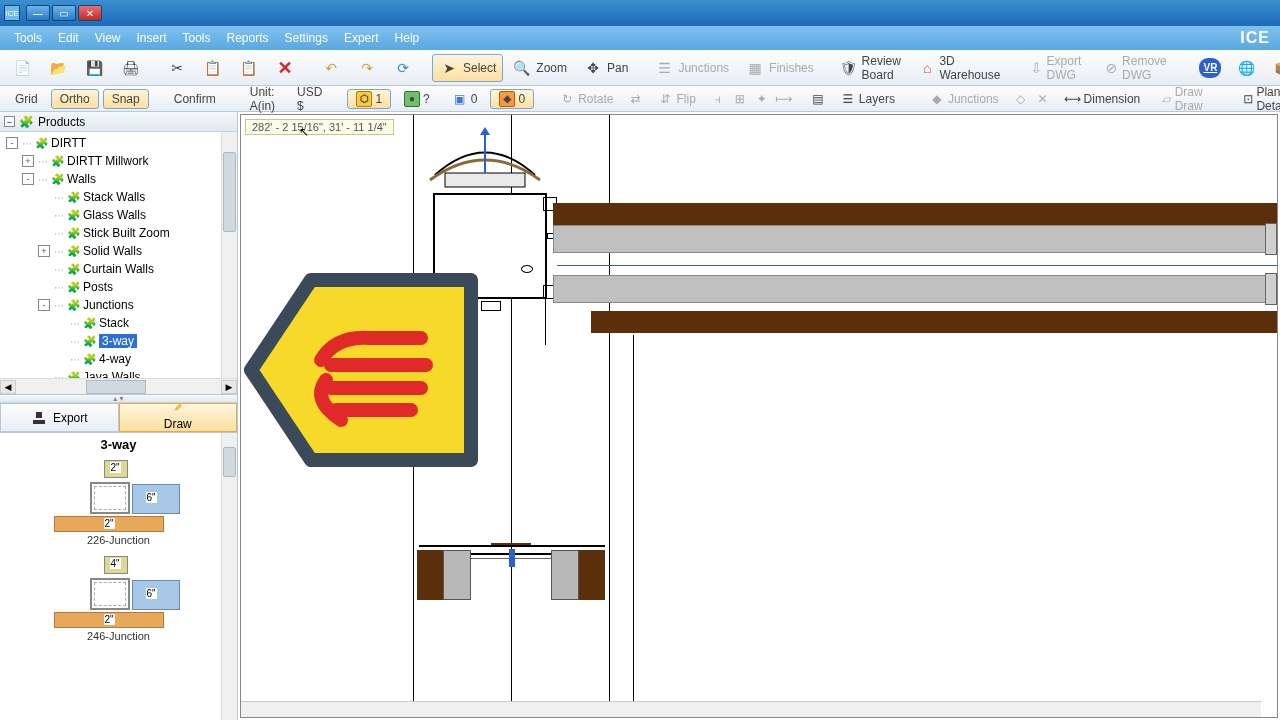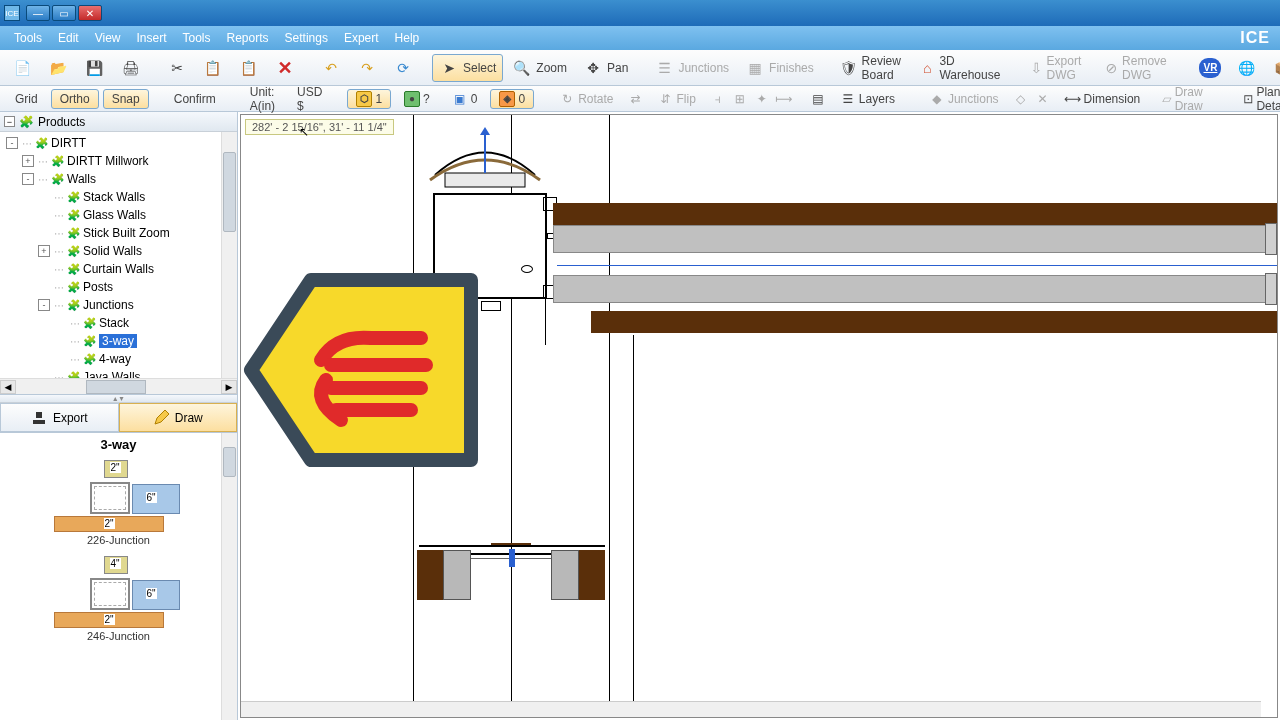--- a/index.html
+++ b/index.html
@@ -52,21 +52,21 @@
 .tree-row.sel span.lbl { background:#2a70d8; color:#fff; padding:0 3px;}
 .tree-scroll { position:absolute; right:0; top:20px; bottom:16px; width:16px; background:#f0f0f0; border-left:1px solid #ddd;}
 .tree-scroll .thumb { position:absolute; top:20px; left:1px; right:1px; height:80px; background:#d0d8e0; border:1px solid #b0b8c0; border-radius:2px;}
 .tree-hscroll { height:16px; background:#f0f0f0; border-top:1px solid #ddd; display:flex; align-items:center;}
 .tree-hscroll .arr { width:16px; height:14px; background:#e8e8e8; border:1px solid #ccc; display:flex; align-items:center; justify-content:center; font-size:9px;}
 .tree-hscroll .track { flex:1; height:14px; position:relative;}
 .tree-hscroll .hthumb { position:absolute; left:70px; width:60px; top:0; bottom:0; background:#d0d8e0; border:1px solid #b0b8c0;}
 
 .tabs-row { height:30px; display:flex; border-bottom:1px solid #b8c8d8;}
 .tab-btn { flex:1; display:flex; align-items:center; justify-content:center; gap:6px; border:1px solid #b8c8d8; background:linear-gradient(#fdfdfd,#e8eef5); cursor:pointer; font-size:12px;}
-.tab-btn.active { background:linear-gradient(#fef5dc,#fcdfa0); border-color:#d8b050;}
+.tab-btn.active { background:linear-gradient(#fef5dc,#fcdfa0); border-color:#d8b050;flex-direction:column;}
 .tab-ico { width:16px; height:16px;}
 
 .preview { flex:1; overflow:hidden; position:relative; background:#fff;}
 .preview .pv-title { text-align:center; font-weight:bold; font-size:13px; padding:4px 0;}
 .preview-scroll { position:absolute; right:0; top:0; bottom:0; width:16px; background:#f0f0f0; border-left:1px solid #ddd;}
 .preview-scroll .thumb { position:absolute; top:14px; left:1px; right:1px; height:30px; background:#d0d8e0; border:1px solid #b0b8c0; border-radius:2px;}
 .pv-item { display:flex; flex-direction:column; align-items:center; padding:4px 0 6px;}
 .pv-item .diag { width:130px; height:72px; position:relative;}
 .pv-item .cap { font-size:11px; color:#333; margin-top:2px;}
 .dim-lbl { position:absolute; font-size:10px; background:#fff; padding:0 1px;}

